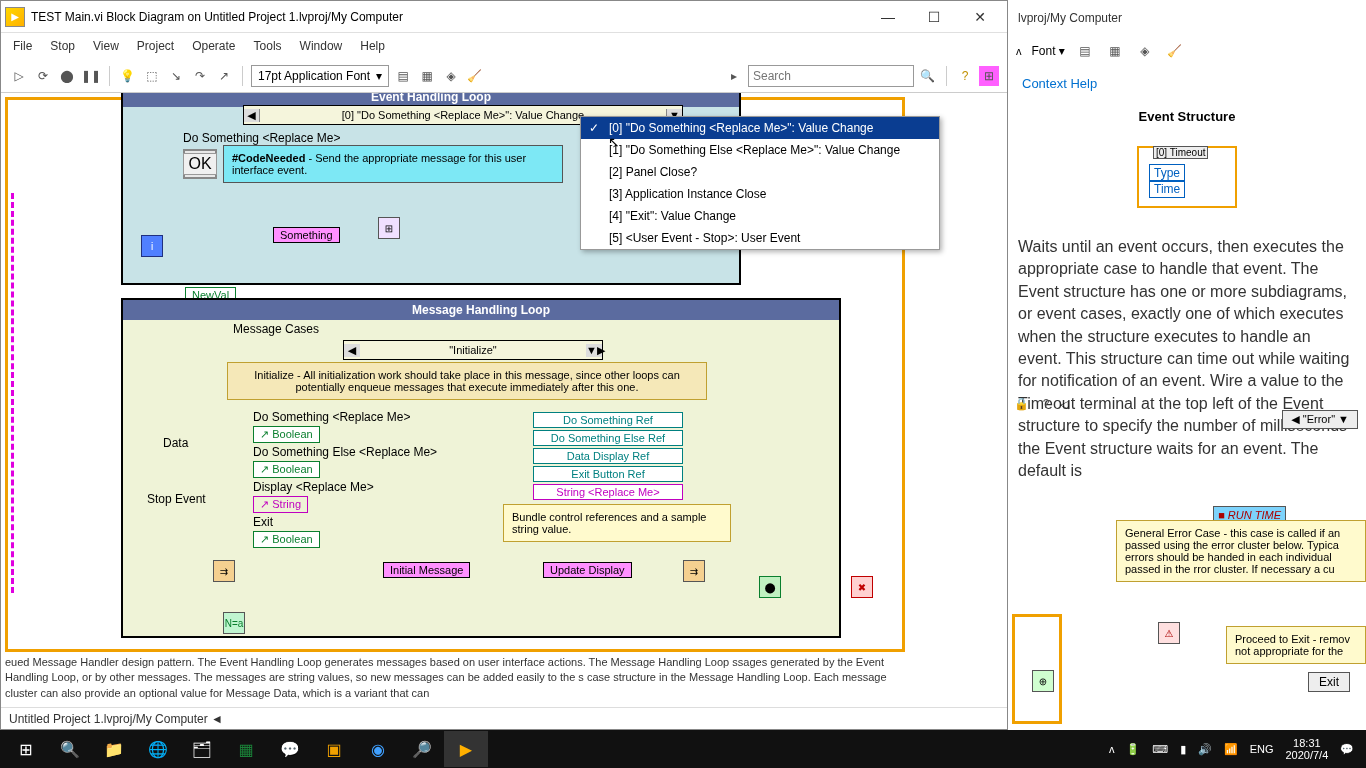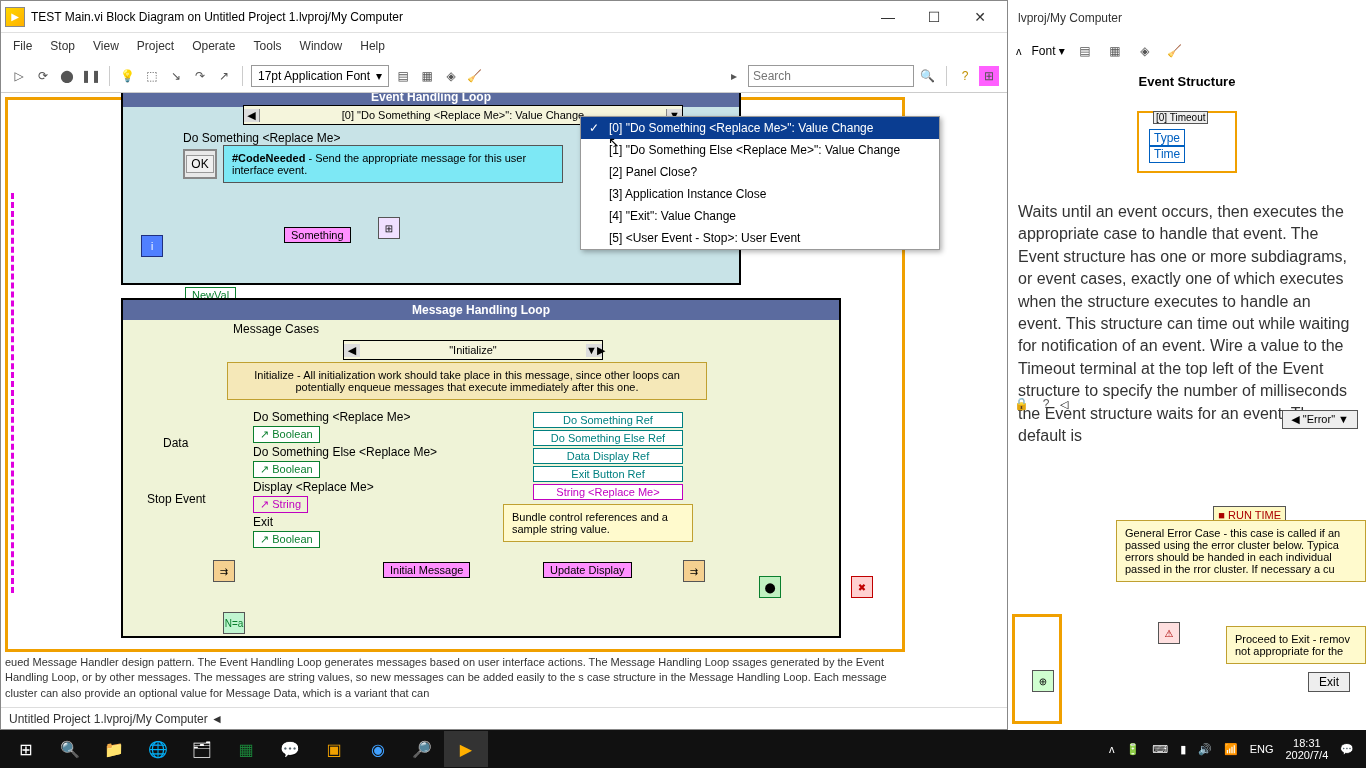--- a/index.html
+++ b/index.html
@@ -37,36 +37,36 @@
 .event-case-sel .arrow:last-child { border-left: 1px solid #888; border-right: none; }
 .event-case-sel .label { flex: 1; text-align: center; padding: 0 4px; }
 
 .dropdown-menu { position: absolute; left: 580px; top: 116px; width: 360px; background: #fff; border: 1px solid #999; box-shadow: 2px 2px 5px rgba(0,0,0,0.3); z-index: 1000; font-size: 12px; }
 .dropdown-item { padding: 4px 8px 4px 28px; position: relative; }
 .dropdown-item.selected { background: #0a3d91; color: #fff; }
 .dropdown-item.selected::before { content: "✓"; position: absolute; left: 8px; }
 
 .sub-label { position: absolute; font-size: 12px; color: #000; }
 .code-note { position: absolute; background: #7de8f5; border: 1px solid #555; padding: 6px 8px; font-size: 11px; width: 340px; }
-.ok-btn { position: absolute; border: 2px solid #888; width: 34px; height: 30px; display: flex; align-items: center; justify-content: center; font-size: 12px; background: #e8e8e8; }
+.ok-btn { position: absolute; border: 2px solid #888; width: 34px; height: 30px; display: flex; align-items: center; justify-content: center; font-size: 16px; background: #e8e8e8; }
 .ok-btn span { border: 1px solid #999; padding: 1px 4px; background: #f0f0f0; }
 
 .tag-box { position: absolute; border: 1px solid #000; padding: 1px 6px; font-size: 11px; }
 .tag-magenta { background: #ff90ff; }
 .tag-green-border { border-color: #0a7f2e; color: #0a7f2e; background: #fff; }
 
 .msg-struct { left: 120px; top: 205px; width: 720px; height: 340px; background: #eff3d7; }
 .msg-case-sel { position: absolute; left: 220px; top: 40px; width: 260px; height: 20px; background: #f5f5dc; border: 1px solid #000; display: flex; align-items: center; font-size: 11px; }
 .msg-case-sel .arrow { width: 16px; text-align: center; background: #ddd; }
 .msg-case-sel .label { flex: 1; text-align: center; }
 
 .init-note { position: absolute; background: #f5e8b8; border: 1px solid #c0a030; font-size: 11px; padding: 6px 10px; text-align: center; width: 480px; }
 .ref-tag { display: block; font-size: 11px; color: #008080; border: 1px solid #008080; padding: 1px 6px; background: #fff; margin-bottom: 2px; text-align: center; }
 .ref-stack { position: absolute; width: 150px; }
-.bundle-note { position: absolute; background: #fffacd; border: 1px solid #c0a030; font-size: 11px; padding: 6px 8px; width: 190px; }
+.bundle-note { position: absolute; background: #fffacd; border: 1px solid #c0a030; font-size: 11px; padding: 6px 8px; width: 228px; }
 .desc-text { position: absolute; font-size: 11px; color: #333; line-height: 1.4; }
 
 .statusbar { position: absolute; left: 0; bottom: 0; right: 0; height: 22px; background: #fff; display: flex; align-items: center; padding: 0 8px; font-size: 12px; color: #333; border-top: 1px solid #ddd; }
 
 
 .right-window { position: absolute; left: 1008px; top: 0; width: 358px; height: 730px; background: #fff; }
 .right-title { height: 36px; display: flex; align-items: center; padding: 0 10px; font-size: 12px; color: #333; }
 .right-toolbar { height: 30px; display: flex; align-items: center; padding: 0 8px; gap: 10px; font-size: 12px; }
 .ctx-help { padding: 10px 14px; font-size: 13px; color: #0070d0; }
 .ctx-heading { text-align: center; font-weight: bold; font-size: 13px; margin: 8px 0; }
@@ -85,21 +85,21 @@
 
 .taskbar { position: absolute; left: 0; bottom: 0; width: 1366px; height: 38px; background: #111; display: flex; align-items: center; padding: 0 4px; color: #fff; }
 .tb-item { width: 44px; height: 36px; display: flex; align-items: center; justify-content: center; font-size: 16px; }
 .tb-tray { margin-left: auto; display: flex; align-items: center; gap: 12px; padding-right: 8px; font-size: 11px; }
 .tb-timedate { text-align: center; line-height: 1.1; font-size: 11px; }
 
 
 .small-node { position: absolute; width: 22px; height: 22px; border: 1px solid #555; background: #ddd; font-size: 10px; display: flex; align-items: center; justify-content: center; }
 .info-node { background: #5080ff; color: #fff; border-color: #203080; }
 .red-x { background: #ffd0d0; color: #c00000; border-color: #c00000; }
-.run-time-box { position: absolute; border: 1px solid #555; background: #fef9c3; font-size: 11px; padding: 2px 4px; }
+.run-time-box { position: absolute; border: 1px solid #555; background: #7dd3fc; font-size: 11px; padding: 2px 4px; font-style: italic; }
 
 
 .cursor-arrow { position: absolute; left: 608px; top: 134px; font-size: 14px; z-index: 2000; }
 </style>
 </head>
 <body>
 
 <div class="main-window">
   <div class="titlebar">
     <div class="title-icon"></div>
@@ -162,21 +162,21 @@
         <div class="event-case-sel">
           <span class="arrow">◀</span>
           <span class="label">[0] "Do Something &lt;Replace Me&gt;": Value Change</span>
           <span class="arrow">▼</span>
         </div>
         <div class="sub-label" style="left:60px; top:44px;">Do Something &lt;Replace Me&gt;</div>
         <div class="ok-btn" style="left:60px; top:62px;">
             <span>OK</span>
           </div>
         <div class="code-note" style="left:100px; top:58px;"><b>#CodeNeeded</b><span> - Send the appropriate message for this user interface event.</span></div>
-        <div class="tag-box tag-magenta" style="left:150px; top:140px;margin-left:11px;">Something</div>
+        <div class="tag-box tag-magenta" style="left:150px; top:140px;">Something</div>
         <div class="tag-box tag-green-border" style="left:62px; top:164px;margin-top:36px;">NewVal</div>
         <div class="small-node info-node" style="left:18px; top:148px;">i</div>
         <div class="small-node" style="left:255px; top:130px; background:#f0e0ff;">⊞</div>
       </div>
 
       <div class="struct msg-struct">
         <div class="struct-header">Message Handling Loop</div>
         <div class="sub-label" style="left:110px; top:22px;">Message Cases</div>
         <div class="msg-case-sel">
           <span class="arrow">◀</span>
@@ -243,20 +243,21 @@
 <div class="right-window">
   <div class="right-title">lvproj/My Computer</div>
   <div class="right-toolbar">
     <span style="font-size:11px;">ʌ</span>
     <span><span>Font</span> ▾</span>
     <span class="tb-icon">▤</span>
     <span class="tb-icon">▦</span>
     <span class="tb-icon">◈</span>
     <span class="tb-icon">🧹</span>
   </div>
+  <div class="ctx-help">Context Help</div>
   <div class="ctx-heading">Event Structure</div>
   <div class="ctx-diagram">
     <div style="position:absolute; top:-2px; left:14px; font-size:10px; border:1px solid #555; background:#eee; padding:0 2px;">[0] Timeout</div>
     <div class="inner" style="top:16px;">Type</div>
     <div class="inner" style="top:32px;">Time</div>
   </div>
   <div class="ctx-text">Waits until an event occurs, then executes the appropriate case to handle that event. The Event structure has one or more subdiagrams, or event cases, exactly one of which executes when the structure executes to handle an event. This structure can time out while waiting for notification of an event. Wire a value to the Timeout terminal at the top left of the Event structure to specify the number of milliseconds the Event structure waits for an event. The default is</div>
 
   <div style="position:absolute; left:0; top:396px; right:0; height:16px; display:flex; align-items:center; font-size:11px; gap:4px; padding:0 4px;">
     <span class="tb-icon">🔒</span>

